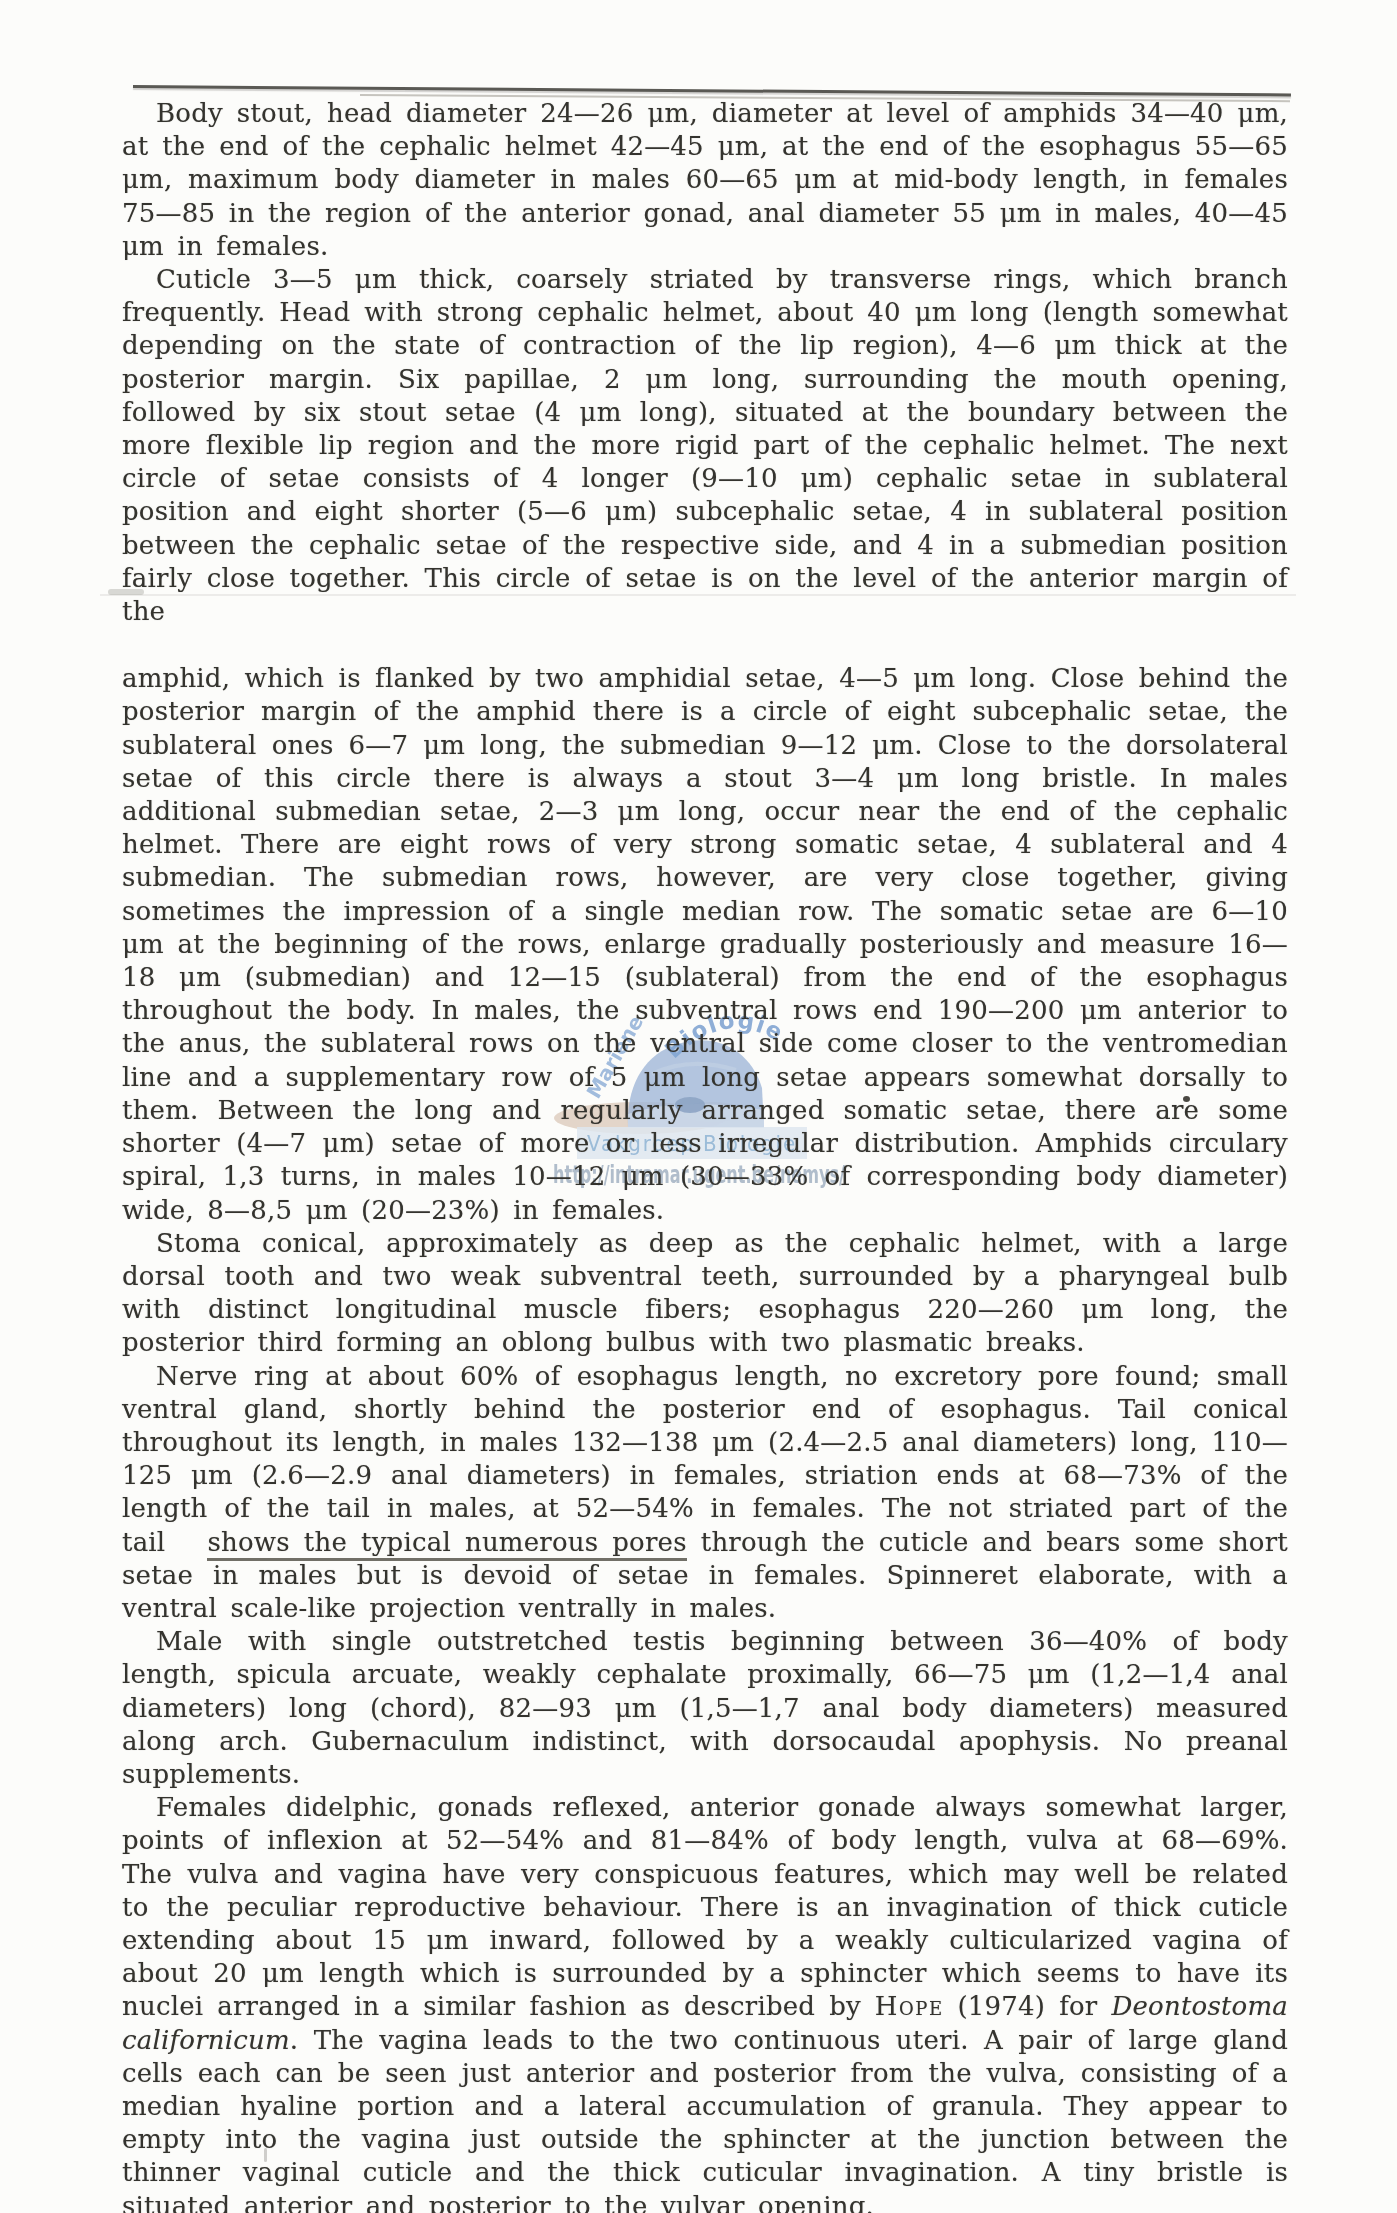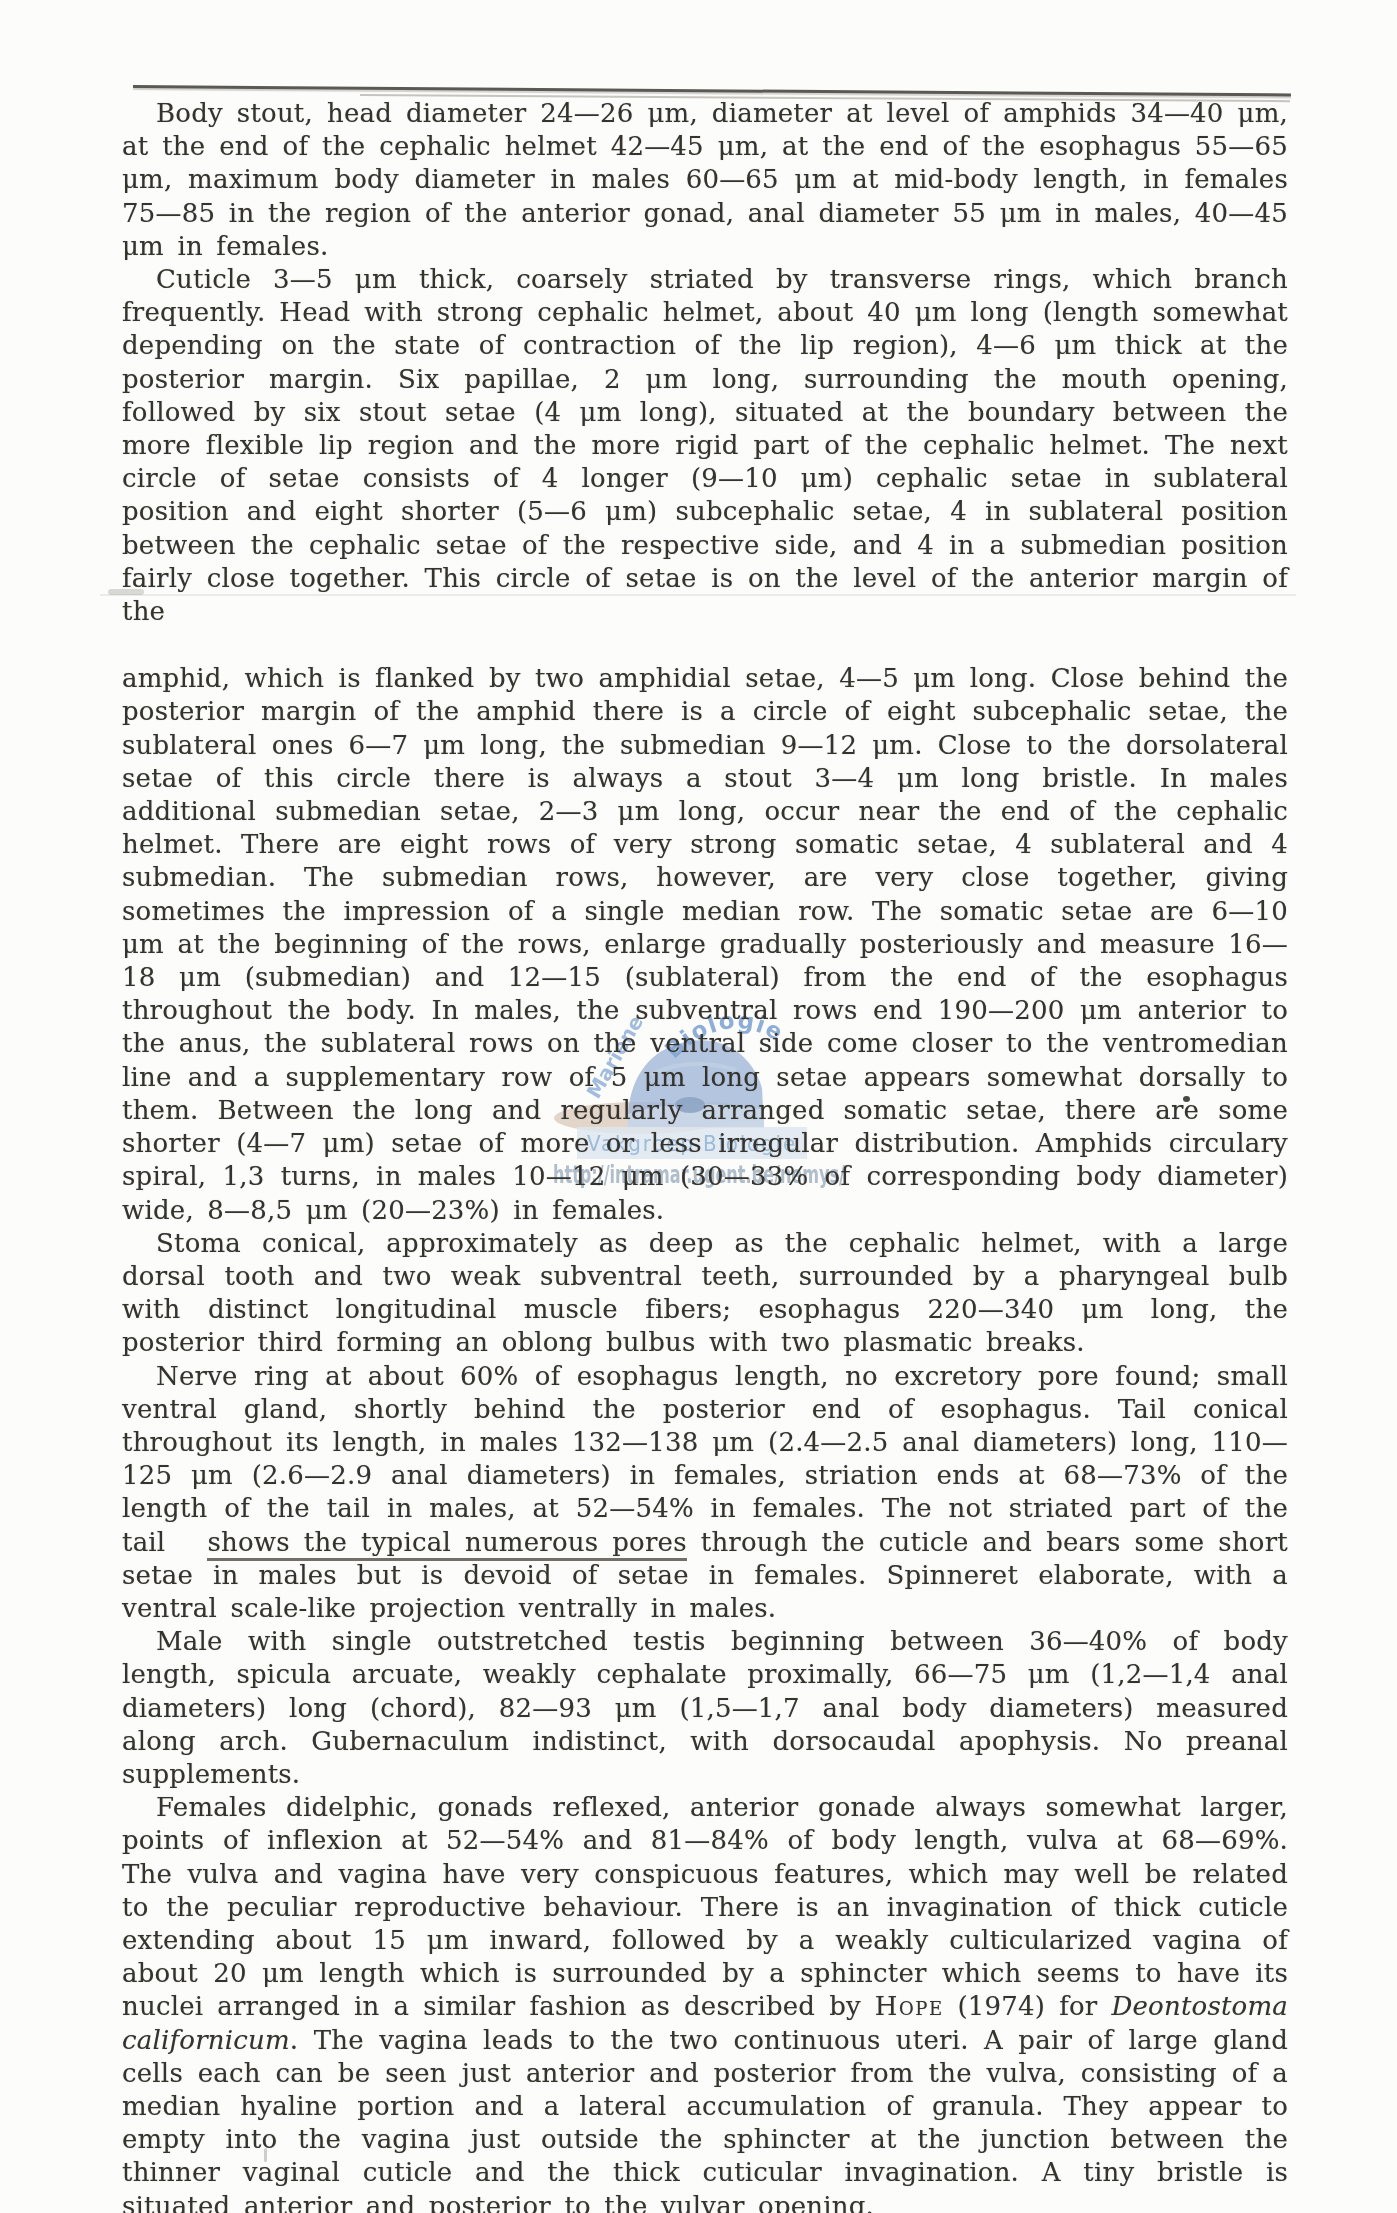--- a/index.html
+++ b/index.html
@@ -83,19 +83,19 @@
 
   <div class="seam"></div>
   <div class="seam-dash"></div>
   <div class="ink-dot"></div>
   <div class="stray-mark"></div>
 
   <div class="text-col">
     <p>Body stout, head diameter 24—26 μm, diameter at level of amphids 34—40 μm, at the end of the cephalic helmet 42—45 μm, at the end of the esophagus 55—65 μm, maximum body diameter in males 60—65 μm at mid-body length, in females 75—85 in the region of the anterior gonad, anal diameter 55 μm in males, 40—45 μm in females.</p>
     <p>Cuticle 3—5 μm thick, coarsely striated by transverse rings, which branch frequently. Head with strong cephalic helmet, about 40 μm long (length somewhat depending on the state of contraction of the lip region), 4—6 μm thick at the posterior margin. Six papillae, 2 μm long, surrounding the mouth opening, followed by six stout setae (4 μm long), situated at the boundary between the more flexible lip region and the more rigid part of the cephalic helmet. The next circle of setae consists of 4 longer (9—10 μm) cephalic setae in sublateral position and eight shorter (5—6 μm) subcephalic setae, 4 in sublateral position between the cephalic setae of the respective side, and 4 in a submedian position fairly close together. This circle of setae is on the level of the anterior margin of the</p>
     <p class="continuation">amphid, which is flanked by two amphidial setae, 4—5 μm long. Close behind the posterior margin of the amphid there is a circle of eight subcephalic setae, the sublateral ones 6—7 μm long, the submedian 9—12 μm. Close to the dorsolateral setae of this circle there is always a stout 3—4 μm long bristle. In males additional submedian setae, 2—3 μm long, occur near the end of the cephalic helmet. There are eight rows of very strong somatic setae, 4 sublateral and 4 submedian. The submedian rows, however, are very close together, giving sometimes the impression of a single median row. The somatic setae are 6—10 μm at the beginning of the rows, enlarge gradually posteriously and measure 16—18 μm (submedian) and 12—15 (sublateral) from the end of the esophagus throughout the body. In males, the subventral rows end 190—200 μm anterior to the anus, the sublateral rows on the ventral side come closer to the ventromedian line and a supplementary row of 5 μm long setae appears somewhat dorsally to them. Between the long and regularly arranged somatic setae, there are some shorter (4—7 μm) setae of more or less irregular distribution. Amphids circulary spiral, 1,3 turns, in males 10—12 μm (30—33% of corresponding body diameter) wide, 8—8,5 μm (20—23%) in females.</p>
-    <p>Stoma conical, approximately as deep as the cephalic helmet, with a large dorsal tooth and two weak subventral teeth, surrounded by a pharyngeal bulb with distinct longitudinal muscle fibers; esophagus 220—340 μm long, the posterior third forming an oblong bulbus with two plasmatic breaks.</p>
+    <p>Stoma conical, approximately as deep as the cephalic helmet, with a large dorsal tooth and two weak subventral teeth, surrounded by a pharyngeal bulb with distinct longitudinal muscle fibers; esophagus 220—260 μm long, the posterior third forming an oblong bulbus with two plasmatic breaks.</p>
     <p><span>Nerve ring at about 60% of esophagus length, no excretory pore found; small ventral gland, shortly behind the posterior end of esophagus. Tail conical throughout its length, in males 132—138 μm (2.4—2.5 anal diameters) long, 110—125 μm (2.6—2.9 anal diameters) in females, striation ends at 68—73% of the length of the tail in males, at 52—54% in females. The not striated part of the tail </span><span class="pencil">shows the typical numerous pores</span><span> through the cuticle and bears some short setae in males but is devoid of setae in females. Spinneret elaborate, with a ventral scale-like projection ventrally in males.</span></p>
     <p>Male with single outstretched testis beginning between 36—40% of body length, spicula arcuate, weakly cephalate proximally, 66—75 μm (1,2—1,4 anal diameters) long (chord), 82—93 μm (1,5—1,7 anal body diameters) measured along arch. Gubernaculum indistinct, with dorsocaudal apophysis. No preanal supplements.</p>
     <p><span>Females didelphic, gonads reflexed, anterior gonade always somewhat larger, points of inflexion at 52—54% and 81—84% of body length, vulva at 68—69%. The vulva and vagina have very conspicuous features, which may well be related to the peculiar reproductive behaviour. There is an invagination of thick cuticle extending about 15 μm inward, followed by a weakly culticularized vagina of about 20 μm length which is surrounded by a sphincter which seems to have its nuclei arranged in a similar fashion as described by </span><span class="sc">Hope</span><span> (1974) for </span><span class="it">Deontostoma californicum</span><span>. The vagina leads to the two continuous uteri. A pair of large gland cells each can be seen just anterior and posterior from the vulva, consisting of a median hyaline portion and a lateral accumulation of granula. They appear to empty into the vagina just outside the sphincter at the junction between the thinner vaginal cuticle and the thick cuticular invagination. A tiny bristle is situated anterior and posterior to the vulvar opening.</span></p>
   </div>
 
 </div>
 
 </body></html>

